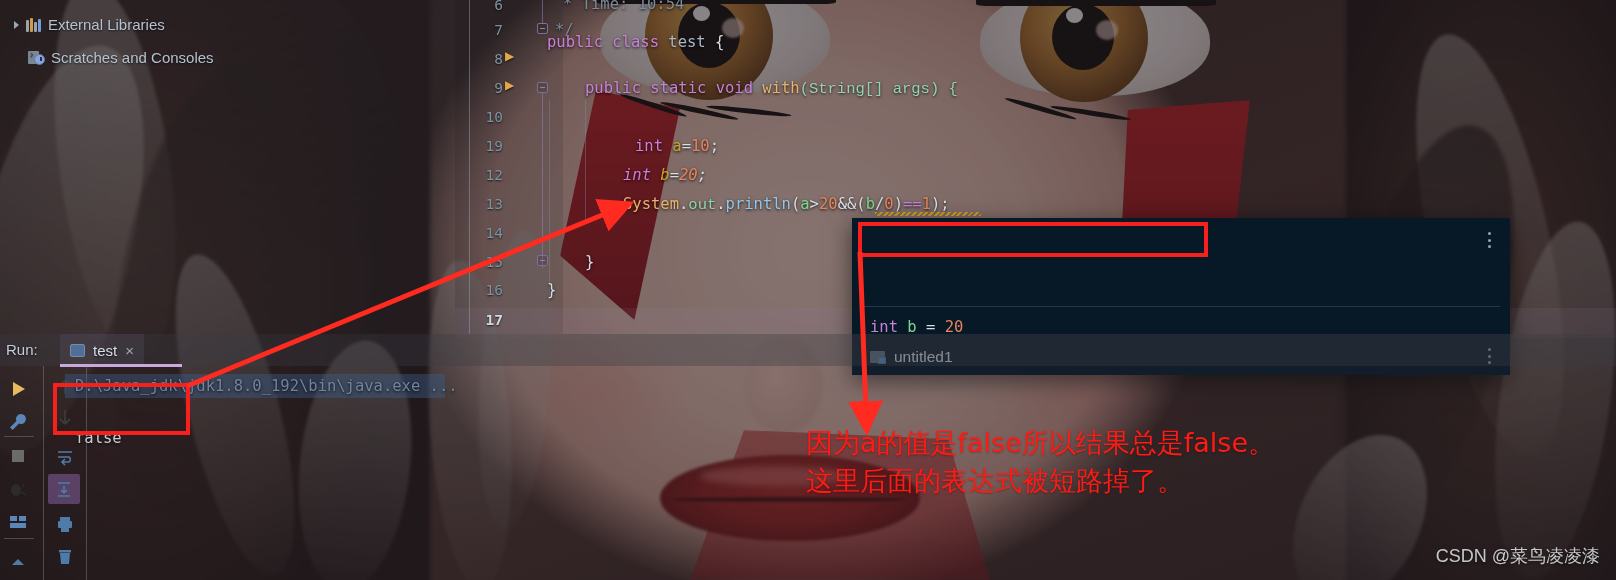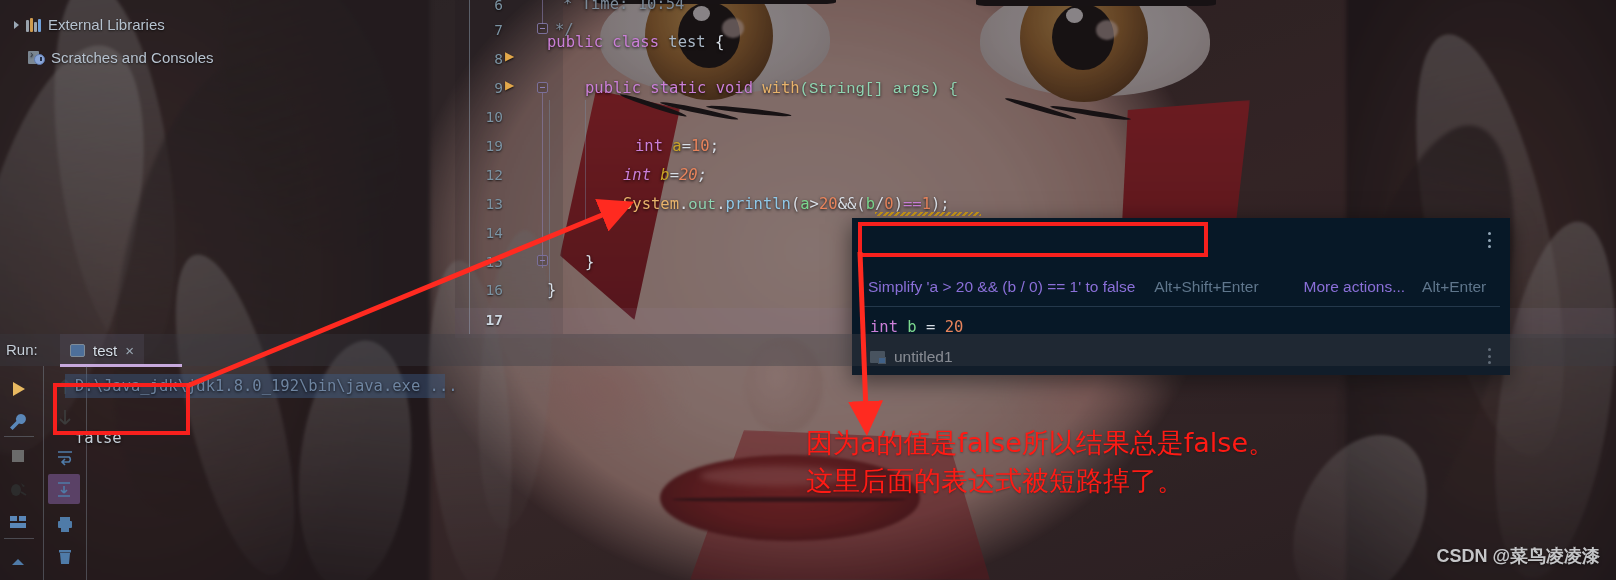--- a/index.html
+++ b/index.html
@@ -163,21 +163,21 @@
   .c-out { color:#c6cfd8; }
   .c-sel { position:absolute; background:rgba(60,96,140,.42); }
 
   
   .anno { position:absolute; }
   .redbox { position:absolute; border:4px solid #f8201d; }
   .ann-text { position:absolute; color:#ff1a14; font-size:27px; line-height:33px;
     font-family:"DejaVu Sans", sans-serif; font-weight:500; white-space:nowrap;
     text-shadow:0 1px 2px rgba(0,0,0,.25); }
   .wmark { position:absolute; right:16px; bottom:12px; font-size:18px; color:rgba(236,238,240,.82);
-    text-shadow:0 1px 3px rgba(0,0,0,.55);font-weight:bold; }
+    text-shadow:0 1px 3px rgba(0,0,0,.55); }
 </style>
 </head>
 <body>
 
 <div id="root">
 
   <div class="wall">
     <div class="wp wp-bg"></div>
 
     <div class="wp face"></div>
@@ -292,29 +292,20 @@
       <div class="code k-txt" style="left:168px;top:137px;margin-left:12px;"><span class="k-kw">int</span><span class="k-txt"> </span><span class="k-fld">a</span><span class="k-txt">=</span><span class="k-num">10</span><span class="k-txt">;</span></div>
       <div class="code k-txt" style="left:168px;top:166px;font-style:italic;"><span class="k-kw">int</span><span class="k-txt"> </span><span class="k-fld">b</span><span class="k-txt">=</span><span class="k-num">20</span><span class="k-txt">;</span></div>
       <div class="code k-txt" style="left:168px;top:195px;"><span class="k-met">System</span><span class="k-txt">.</span><span class="k-type">out</span><span class="k-txt">.</span><span class="k-var">println</span><span class="k-txt">(</span><span class="k-str">a</span><span class="k-txt">&gt;</span><span class="k-num">20</span><span class="k-txt">&amp;&amp;(</span><span class="k-str">b</span><span class="k-txt">/</span><span class="k-num">0</span><span class="k-txt">)</span><span class="k-kw">==</span><span class="k-num">1</span><span class="k-txt">);</span></div>
       <div class="squiggle" style="left:420px;top:212px;width:106px;"></div>
 
       <div class="code k-txt" style="left:130px;top:253px;">}</div>
       <div class="code k-txt" style="left:92px;top:281px;">}</div>
     </div>
 
     <div class="tip">
-      <div class="tip-actions">
-        <span class="tip-link">Simplify 'a &gt; 20 &amp;&amp; (b / 0) == 1' to false</span>
-        <span style="display:inline-block;width:10px;"></span>
-        <span class="tip-key">Alt+Shift+Enter</span>
-        <span style="display:inline-block;width:36px;"></span>
-        <span class="tip-link">More actions...</span>
-        <span style="display:inline-block;width:8px;"></span>
-        <span class="tip-key">Alt+Enter</span>
-      </div>
       <div class="tip-sep"></div>
       <div class="tip-code"><span class="k-kw">int</span><span class="k-txt"> </span><span class="k-str">b</span><span class="k-txt"> = </span><span class="k-num">20</span></div>
       <div class="tip-file">
         <span class="ico-mod">
             <span class="a"></span>
             <span class="b"></span>
             <span class="c"></span>
           </span>
         <span>untitled1</span>
       </div>

